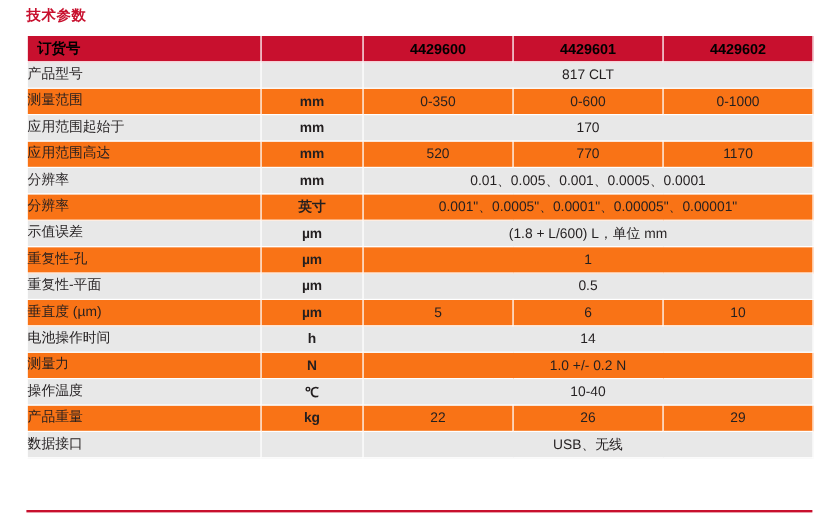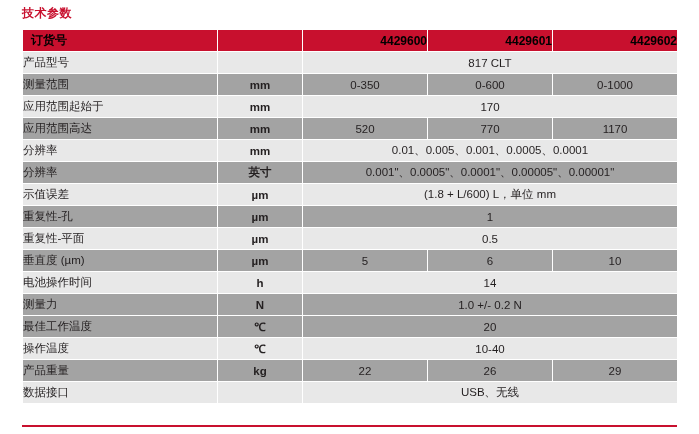--- a/index.html
+++ b/index.html
@@ -61,24 +61,24 @@
     border-bottom: 1px solid #c8102e;
   }
   thead th.th-label {
     text-align: left;
     padding-left: 8px;
   }
   thead th.th-unit {
     text-align: center;
   }
   thead th.th-val {
-    text-align: right;
+    text-align: center;
   }
   tbody tr.odd td { background: #e8e8e8; }
-  tbody tr.even td { background: #a3a3a3; }
+  tbody tr.even td { background: #f97316; }
 
   td.label {
     text-align: left;
     padding-left: 8px;
     white-space: pre-line;
     line-height: 1.25;
   }
   td.unit { text-align: center; font-weight: bold; }
   td.val  { text-align: center; }
 
@@ -177,25 +177,20 @@
         <tr class="odd">
           <td class="label">电池操作时间</td>
           <td class="unit">h</td>
           <td class="val" colspan="3">14</td>
         </tr>
         <tr class="even">
           <td class="label">测量力</td>
           <td class="unit">N</td>
           <td class="val" colspan="3">1.0 +/- 0.2 N</td>
         </tr>
-        <tr class="even">
-          <td class="label">最佳工作温度</td>
-          <td class="unit">℃</td>
-          <td class="val" colspan="3">20</td>
-        </tr>
         <tr class="odd">
           <td class="label">操作温度</td>
           <td class="unit">℃</td>
           <td class="val" colspan="3">10-40</td>
         </tr>
         <tr class="even">
           <td class="label">产品重量</td>
           <td class="unit">kg</td>
           <td class="val">22</td>
           <td class="val">26</td>

